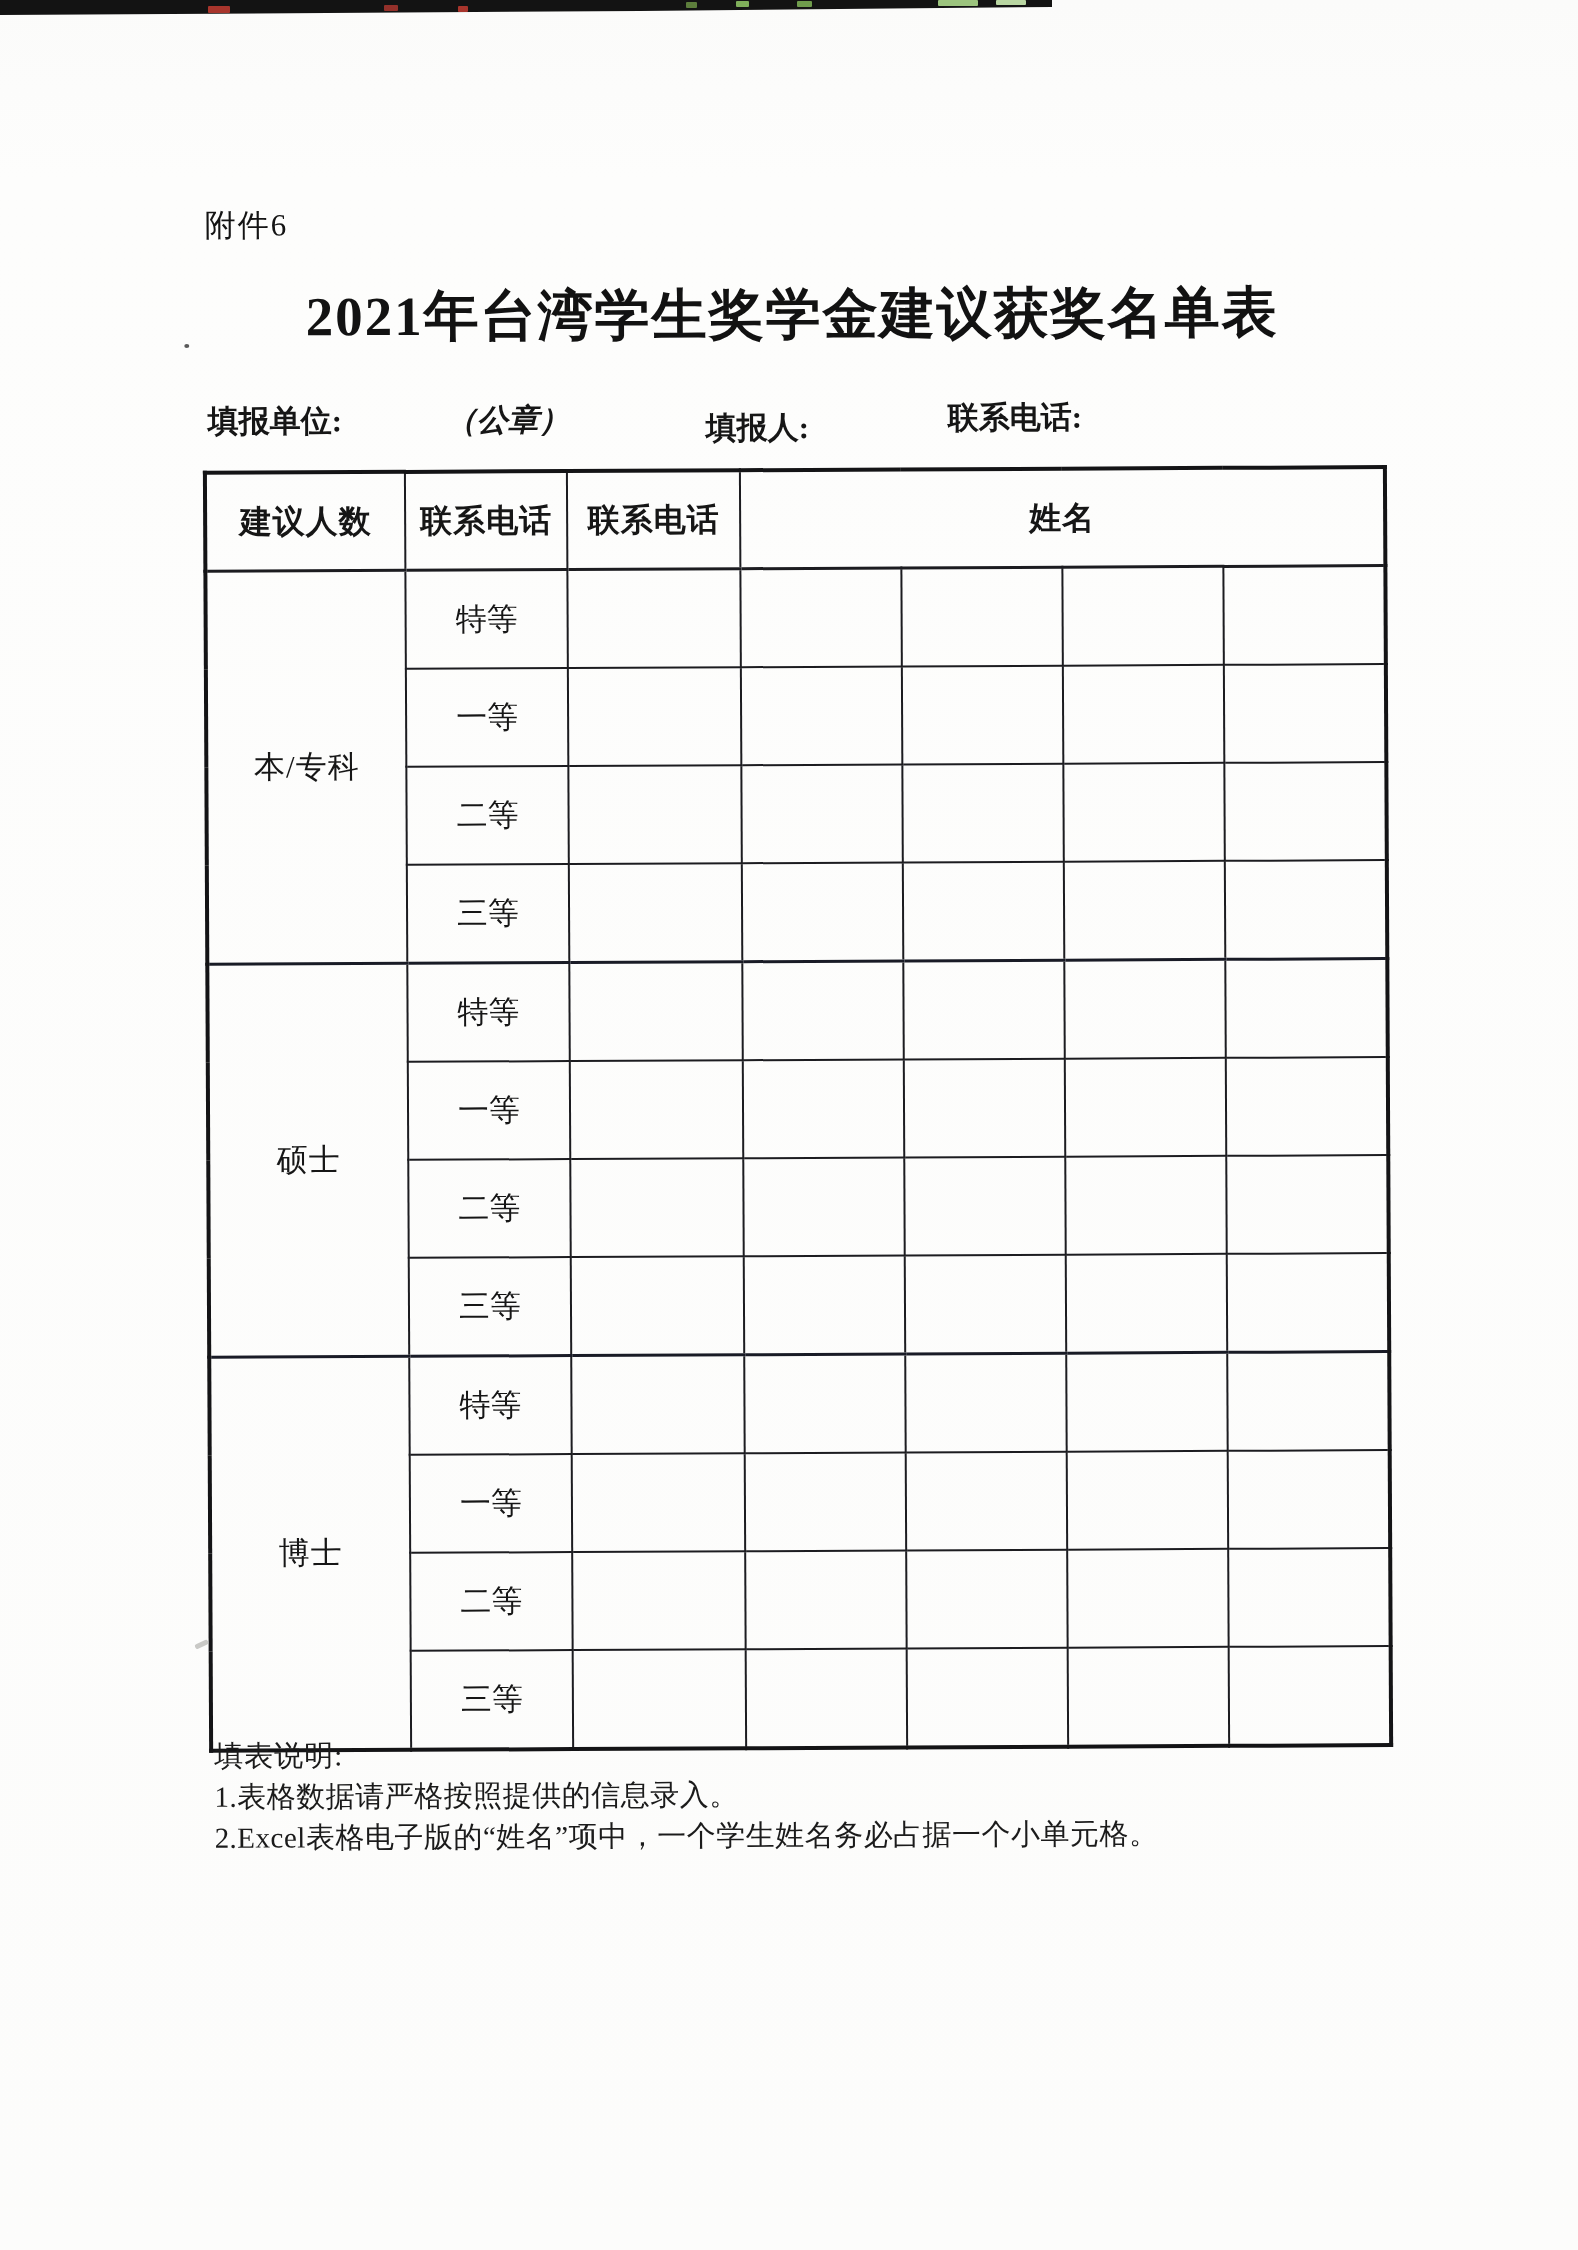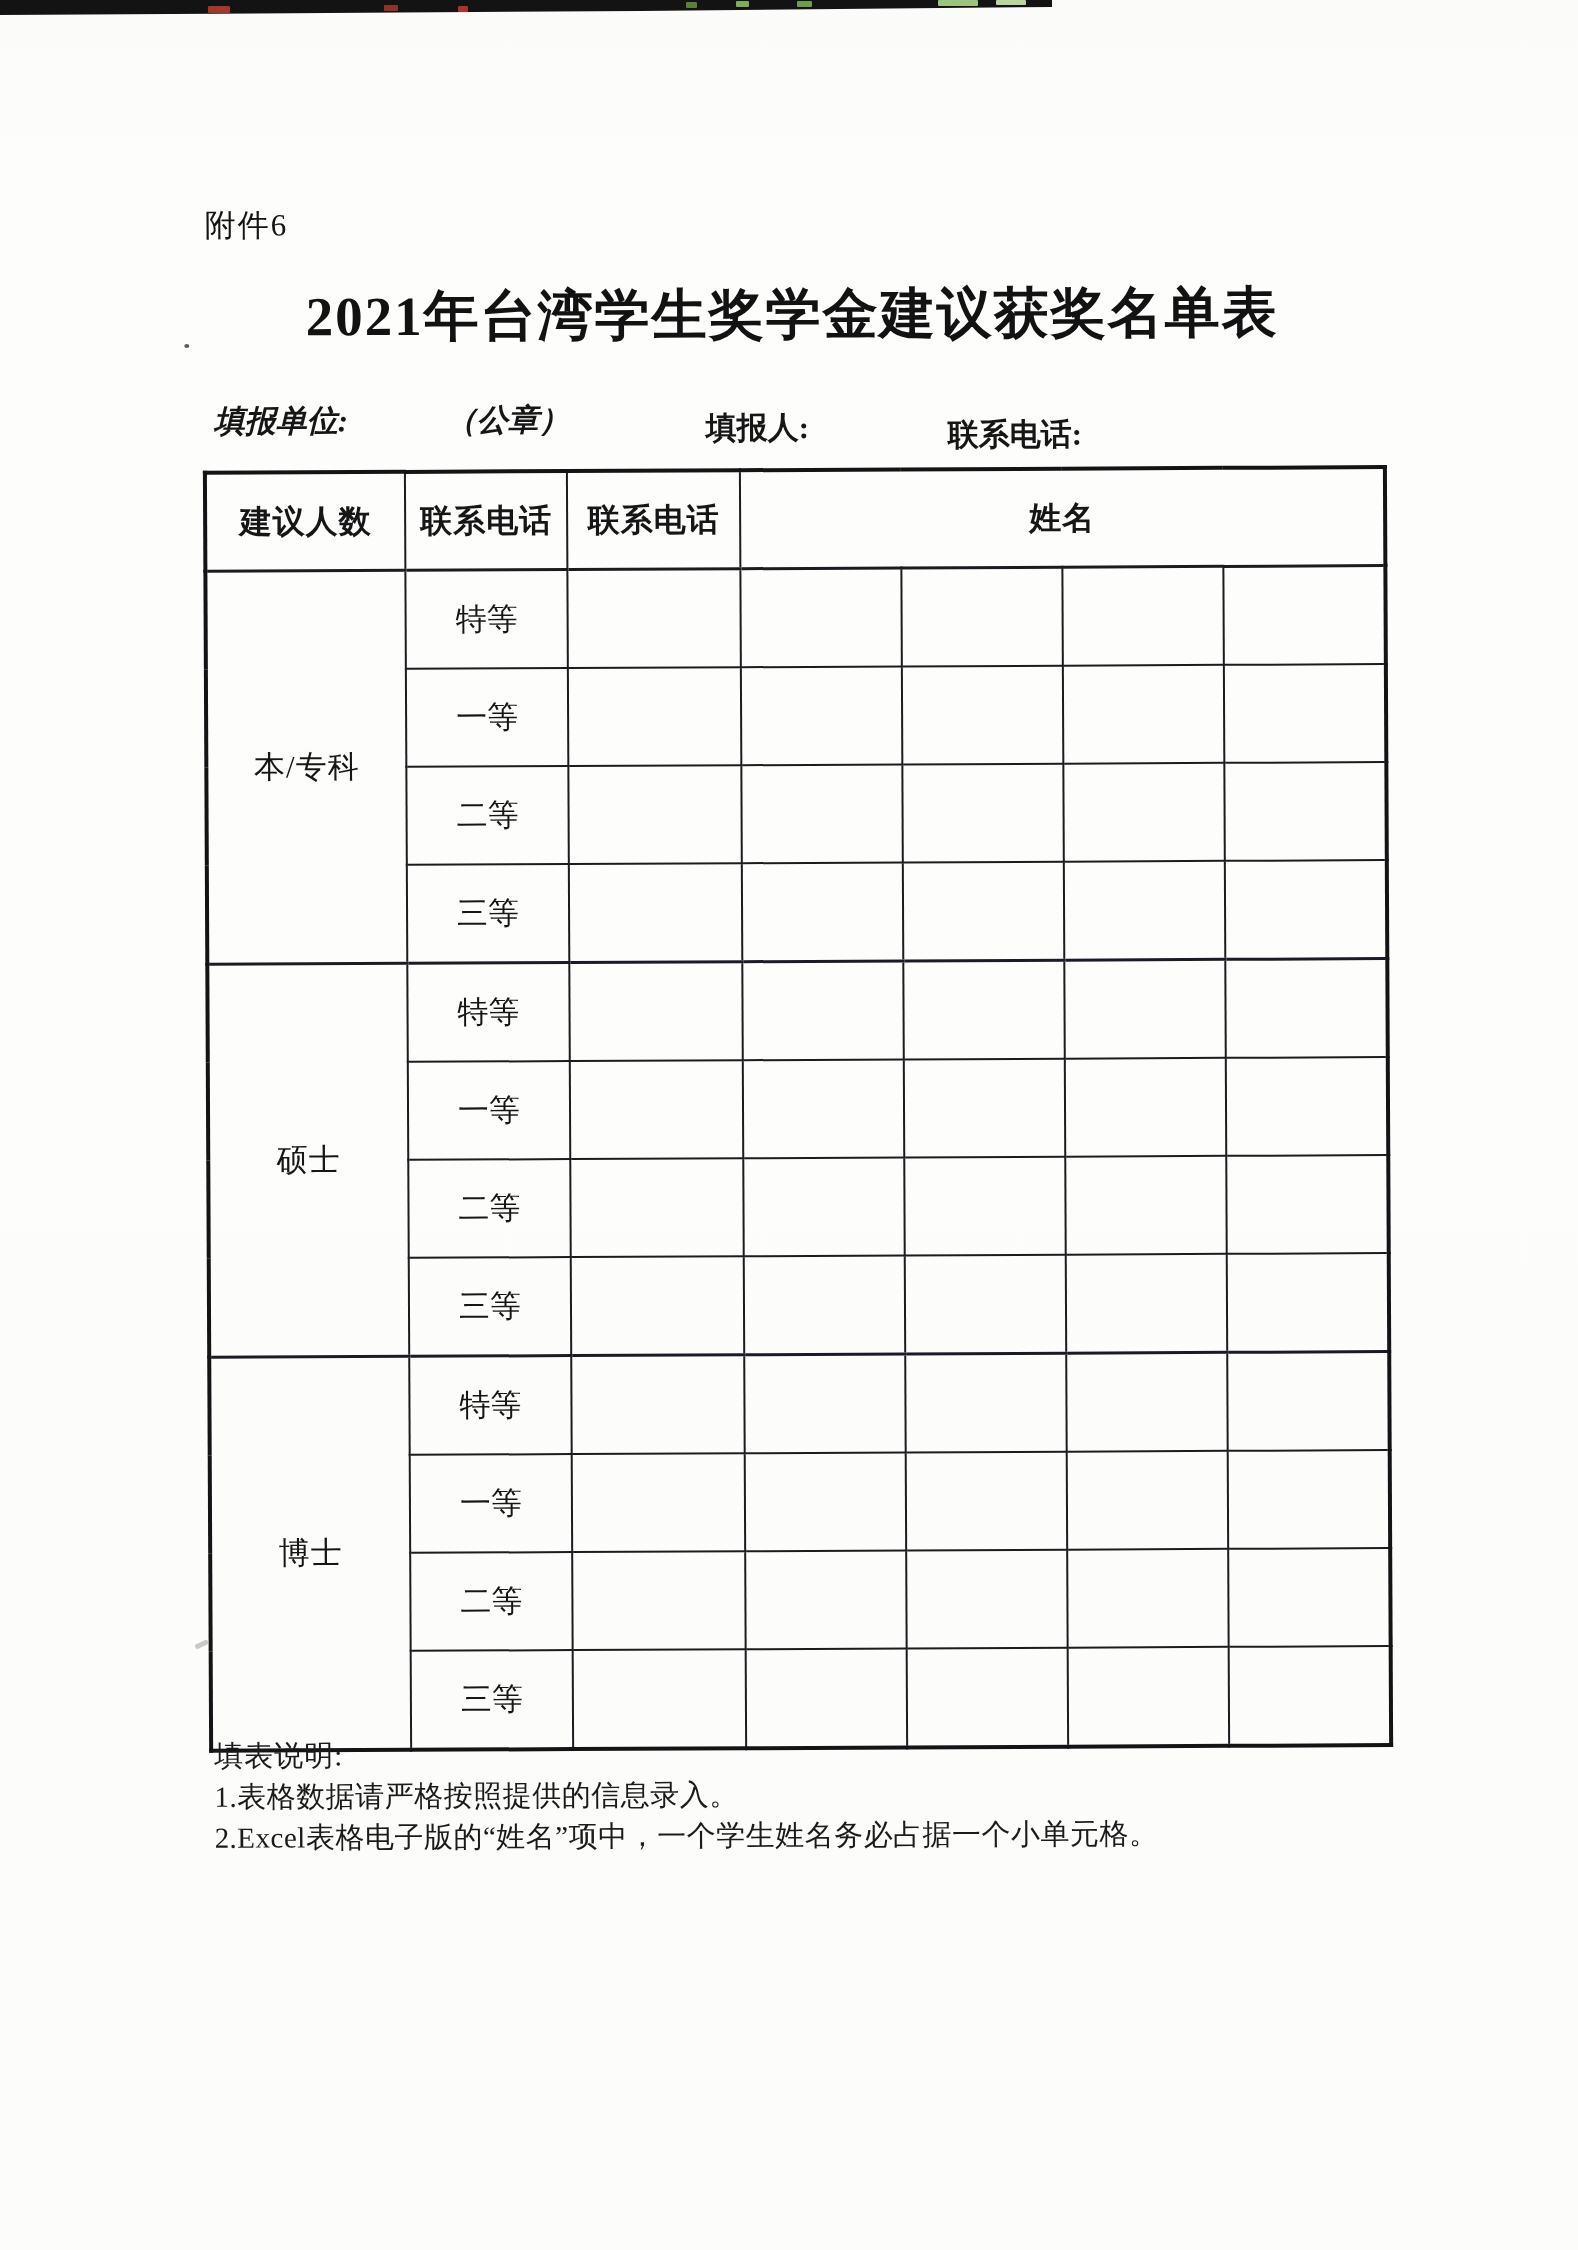--- a/index.html
+++ b/index.html
@@ -22,24 +22,24 @@
   .attachment{
     position:absolute;left:208px;top:202px;
     font-size:31px;font-weight:500;letter-spacing:2px;color:#141414;
   }
   .title{
     position:absolute;left:205px;top:278px;width:1180px;
     text-align:center;font-size:55px;font-weight:700;letter-spacing:2px;color:#121212;
   }
   .title-dot{position:absolute;left:187px;top:341px;width:5px;height:4px;background:#5a5a5a;border-radius:50%;}
   .info-row{position:absolute;left:0;top:398px;width:1578px;height:46px;font-size:31px;font-weight:700;color:#161616;}
-  .info-unit{position:absolute;left:216px;top:0;font-style:italic;}
+  .info-unit{position:absolute;left:210px;top:0;}
   .info-seal{position:absolute;left:448px;top:0;font-style:italic;}
   .info-reporter{position:absolute;left:708px;top:9px;}
-  .info-phone{position:absolute;left:950px;top:17px;}
+  .info-phone{position:absolute;left:950px;top:0;}
   
   table.award{
     position:absolute;left:205px;top:468px;width:1180px;height:1255px;
     border-collapse:collapse;table-layout:fixed;
     border:4px solid #141416;
   }
   table.award th, table.award td{
     border:2.5px solid #1c1c20;
     padding:0;text-align:center;vertical-align:middle;
     color:#161616;

